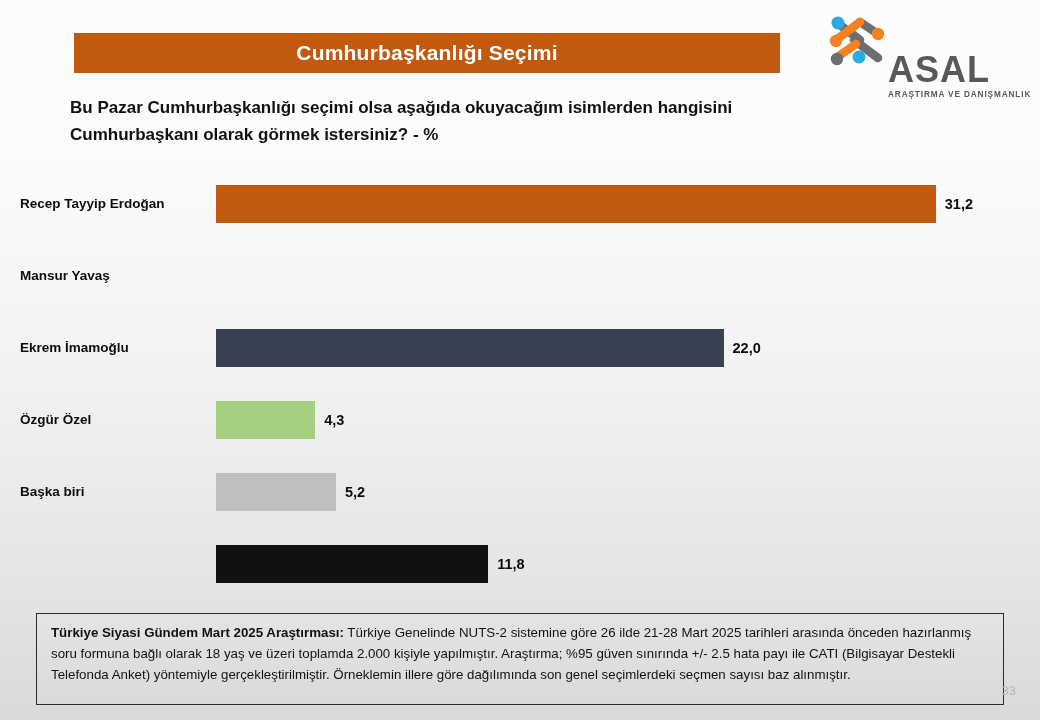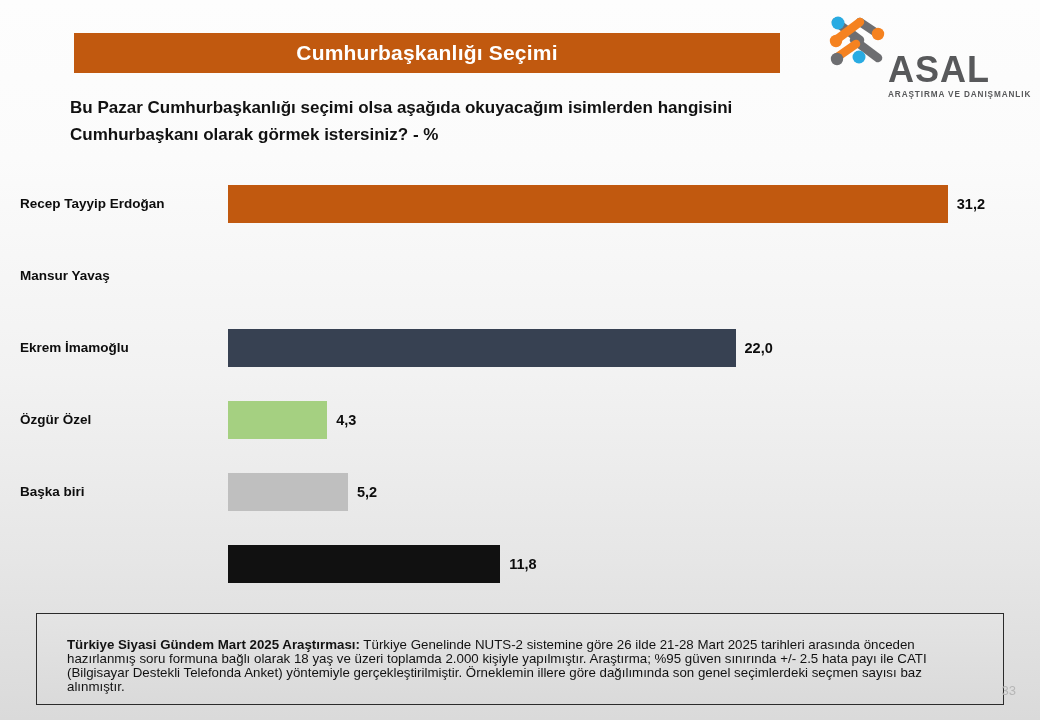--- a/index.html
+++ b/index.html
@@ -114,21 +114,21 @@
     position: absolute;
     left: 20px;
     width: 202px;
     font-size: 13.5px;
     font-weight: bold;
     color: #0d0d0d;
     line-height: 18px;
   }
   .bar-track {
     position: absolute;
-    left: 228px;
+    left: 216px;
     height: 32px;
     display: flex;
     align-items: center;
     justify-content: center;
   }
   .bar {
     height: 38px;
     display: block;
   }
   .bar-value {
@@ -145,23 +145,23 @@
     left: 36px;
     top: 613px;
     width: 968px;
     height: 92px;
     border: 1.6px solid #2b2b2b;
     background: linear-gradient(180deg, #e4e4e4 0%, #dadada 100%);
     box-sizing: border-box;
     padding: 8px 12px 6px 14px;
   }
   .footnote p {
-    margin: 16px;
+    margin: 0;
     font-size: 13.3px;
-    line-height: 14px;
+    line-height: 21px;
     color: #121212;
     text-align: left;
   }
   .footnote .fn-bold {
     font-weight: bold;
   }
 
   .page-number {
     position: absolute;
     right: 24px;

